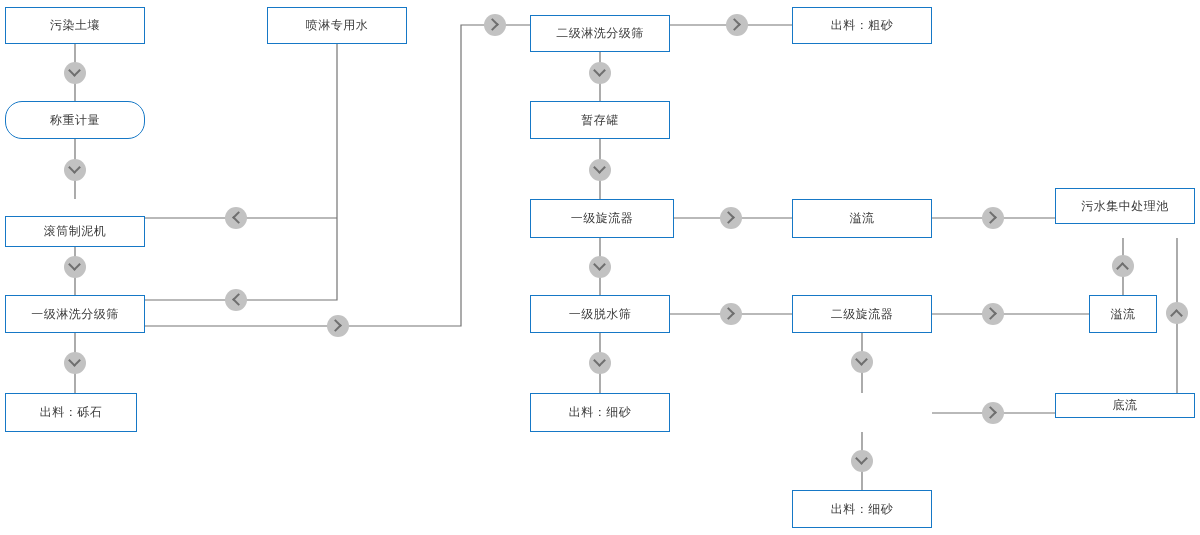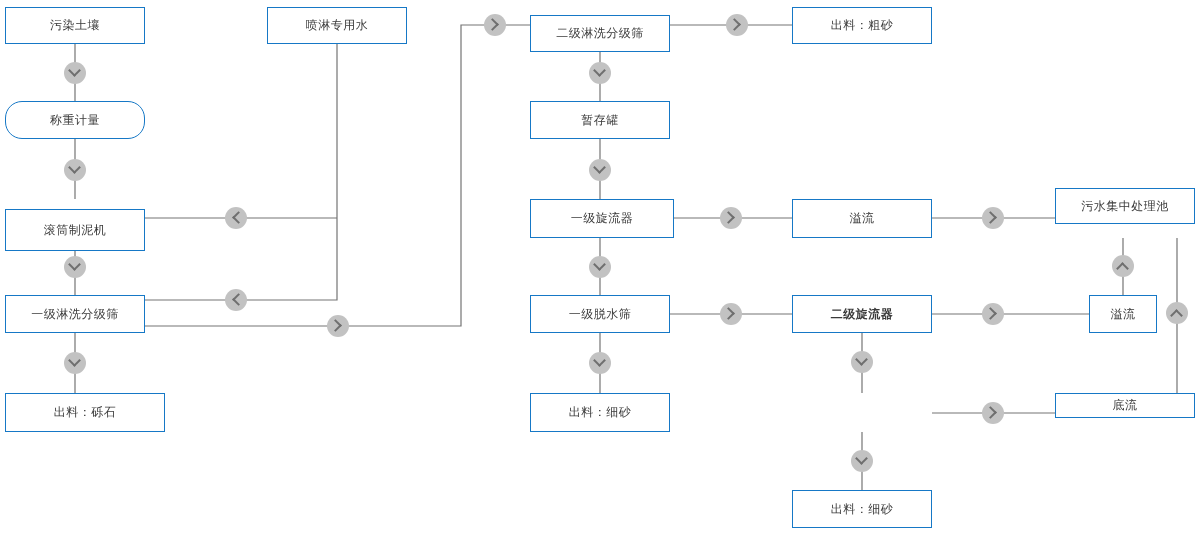--- a/index.html
+++ b/index.html
@@ -76,29 +76,29 @@
       <polyline points="932,413 1055,413" fill="none" stroke="#747474" stroke-width="1.2"></polyline>
       <polyline points="862,432 862,490" fill="none" stroke="#747474" stroke-width="1.2"></polyline>
       <polyline points="1177,393 1177,238" fill="none" stroke="#747474" stroke-width="1.2"></polyline>
     </svg>
 <div class="node" style="left: 5px; top: 7px; width: 140px; height: 37px;">污染土壤</div>
     <div class="node" style="left: 267px; top: 7px; width: 140px; height: 37px;">喷淋专用水</div>
     <div class="node" style="left: 530px; top: 7px; width: 140px; height: 37px; margin-top: 8px;">二级淋洗分级筛</div>
     <div class="node" style="left: 792px; top: 7px; width: 140px; height: 37px;">出料：粗砂</div>
     <div class="node" style="left: 5px; top: 101px; width: 140px; height: 38px; border-radius: 17px;">称重计量</div>
     <div class="node" style="left: 530px; top: 101px; width: 140px; height: 38px;">暂存罐</div>
-    <div class="node" style="left: 5px; top: 209px; width: 140px; height: 42px;">滚筒制泥机</div>
+    <div class="node" style="left: 5px; top: 216px; width: 140px; height: 31px;">滚筒制泥机</div>
     <div class="node" style="left: 530px; top: 199px; width: 144px; height: 39px;">一级旋流器</div>
     <div class="node" style="left: 792px; top: 199px; width: 140px; height: 39px;">溢流</div>
     <div class="node" style="left: 1055px; top: 188px; width: 140px; height: 36px;">污水集中处理池</div>
     <div class="node" style="left: 5px; top: 295px; width: 140px; height: 38px;">一级淋洗分级筛</div>
     <div class="node" style="left: 530px; top: 295px; width: 140px; height: 38px;">一级脱水筛</div>
-    <div class="node" style="left: 792px; top: 295px; width: 140px; height: 38px; font-weight: bold;">二级旋流器</div>
+    <div class="node" style="left: 792px; top: 295px; width: 140px; height: 38px;">二级旋流器</div>
     <div class="node" style="left: 1089px; top: 295px; width: 68px; height: 38px;">溢流</div>
-    <div class="node" style="left: 5px; top: 393px; width: 160px; height: 39px;">出料：砾石</div>
+    <div class="node" style="left: 5px; top: 393px; width: 132px; height: 39px;">出料：砾石</div>
     <div class="node" style="left: 530px; top: 393px; width: 140px; height: 39px;">出料：细砂</div>
     <div class="node" style="left: 1055px; top: 393px; width: 140px; height: 25px;">底流</div>
     <div class="node" style="left: 792px; top: 490px; width: 140px; height: 38px;">出料：细砂</div>
     <div class="arrow down" style="left: 64px; top: 62px;"></div>
     <div class="arrow down" style="left: 64px; top: 159px;"></div>
     <div class="arrow down" style="left: 64px; top: 256px;"></div>
     <div class="arrow down" style="left: 64px; top: 352px;"></div>
     <div class="arrow left" style="left: 225px; top: 207px;"></div>
     <div class="arrow left" style="left: 225px; top: 289px;"></div>
     <div class="arrow right" style="left: 327px; top: 315px;"></div>

